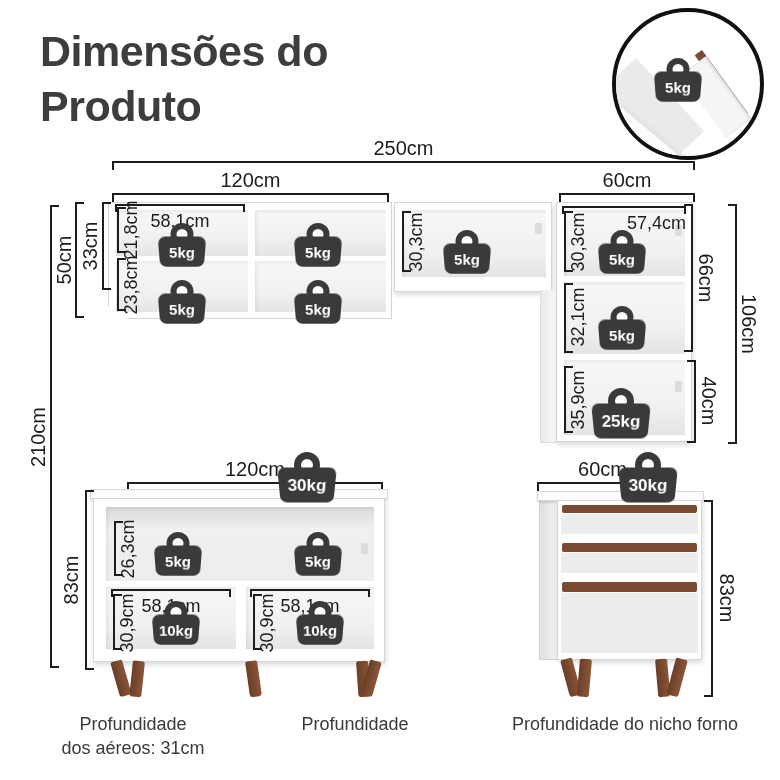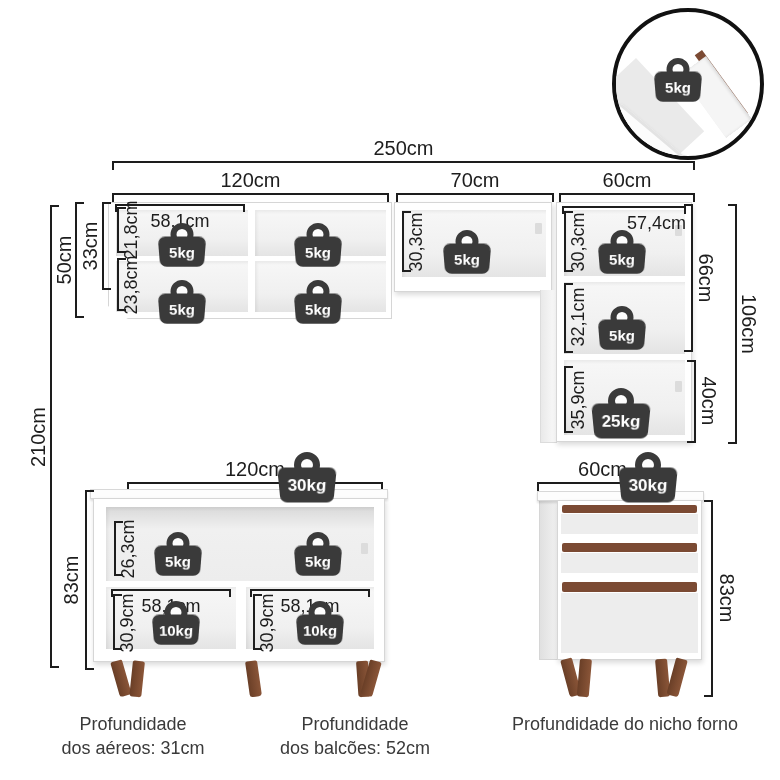--- a/index.html
+++ b/index.html
@@ -63,20 +63,24 @@
   .lid { position:absolute; background:#fdfdfd; border:1px solid #d8d8d8; box-shadow:0 2px 2px rgba(0,0,0,.12); }
   .side { position:absolute; background:linear-gradient(90deg,#e0e0e0,#f1f1f1); border:1px solid #d6d6d6; }
 
   .note { position:absolute; text-align:center; font-size:18px; line-height:24px; color:#3a3a3a; }
 </style>
 </head>
 <body>
 
 <div id="canvas">
 
+  <div class="title">
+    <div>Dimensões do</div>
+    <div>Produto</div>
+  </div>
 
   <div class="inset">
     <div class="d-floor"></div>
     <div class="d-wood"></div>
     <div class="d-wall"></div>
     <div class="d-front"></div>
     <div class="d-rail"></div>
     <div class="kw" style="left:38px;top:46px;">
       <span class="ring"></span>
       <span class="body">5kg</span>
@@ -84,24 +88,20 @@
   </div>
 
   <div class="dimh" style="left:112px;top:137px;width:583px;">
     <span class="lbl">250cm</span>
     <span class="line"></span>
   </div>
   <div class="dimh" style="left:112px;top:169px;width:277px;">
     <span class="lbl">120cm</span>
     <span class="line"></span>
   </div>
-  <div class="dimh" style="left:396px;top:169px;width:158px;">
-    <span class="lbl">70cm</span>
-    <span class="line"></span>
-  </div>
   <div class="dimh" style="left:559px;top:169px;width:136px;">
     <span class="lbl">60cm</span>
     <span class="line"></span>
   </div>
 
   <div class="vline l" style="left:50px;top:205px;height:463px;"></div>
   <div class="vlbl" style="left:38px;top:437px;">210cm</div>
 
   <div class="vline l" style="left:75px;top:202px;height:116px;"></div>
   <div class="vlbl" style="left:64px;top:260px;">50cm</div>
@@ -280,19 +280,18 @@
   <div class="leg" style="left:580px;top:659px;height:38px;transform:rotate(5deg);"></div>
   <div class="leg" style="left:655px;top:659px;height:38px;transform:rotate(-5deg);"></div>
   <div class="leg" style="left:676px;top:659px;height:38px;transform:rotate(15deg);"></div>
 
   <div class="note" style="left:35px;top:712px;width:196px;">
     <div>Profundidade</div>
     <div>dos aéreos: 31cm</div>
   </div>
   <div class="note" style="left:255px;top:712px;width:200px;">
     <div>Profundidade</div>
-    <div>dos balcões: 52cm</div>
   </div>
   <div class="note" style="left:480px;top:712px;width:290px;">
     <div>Profundidade do nicho forno</div>
   </div>
 
 </div>
 
 </body></html>

